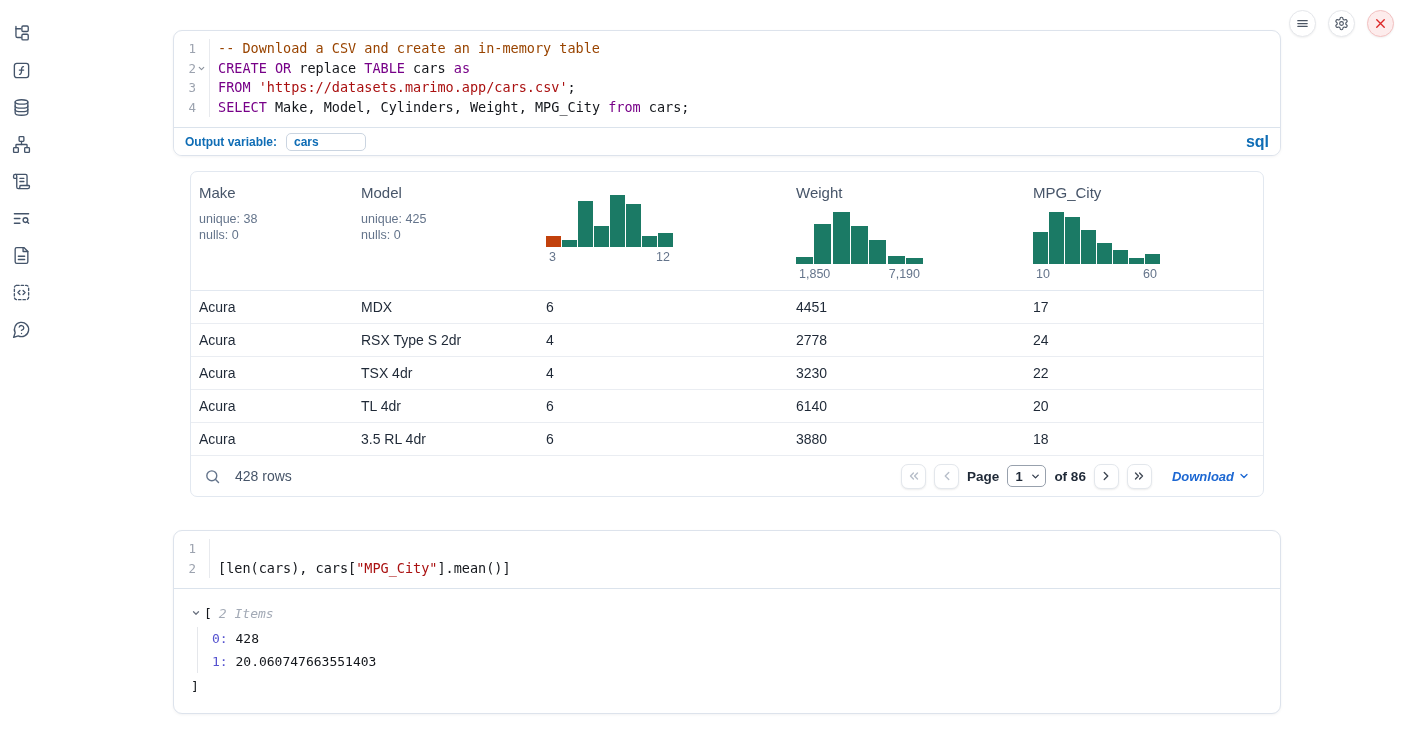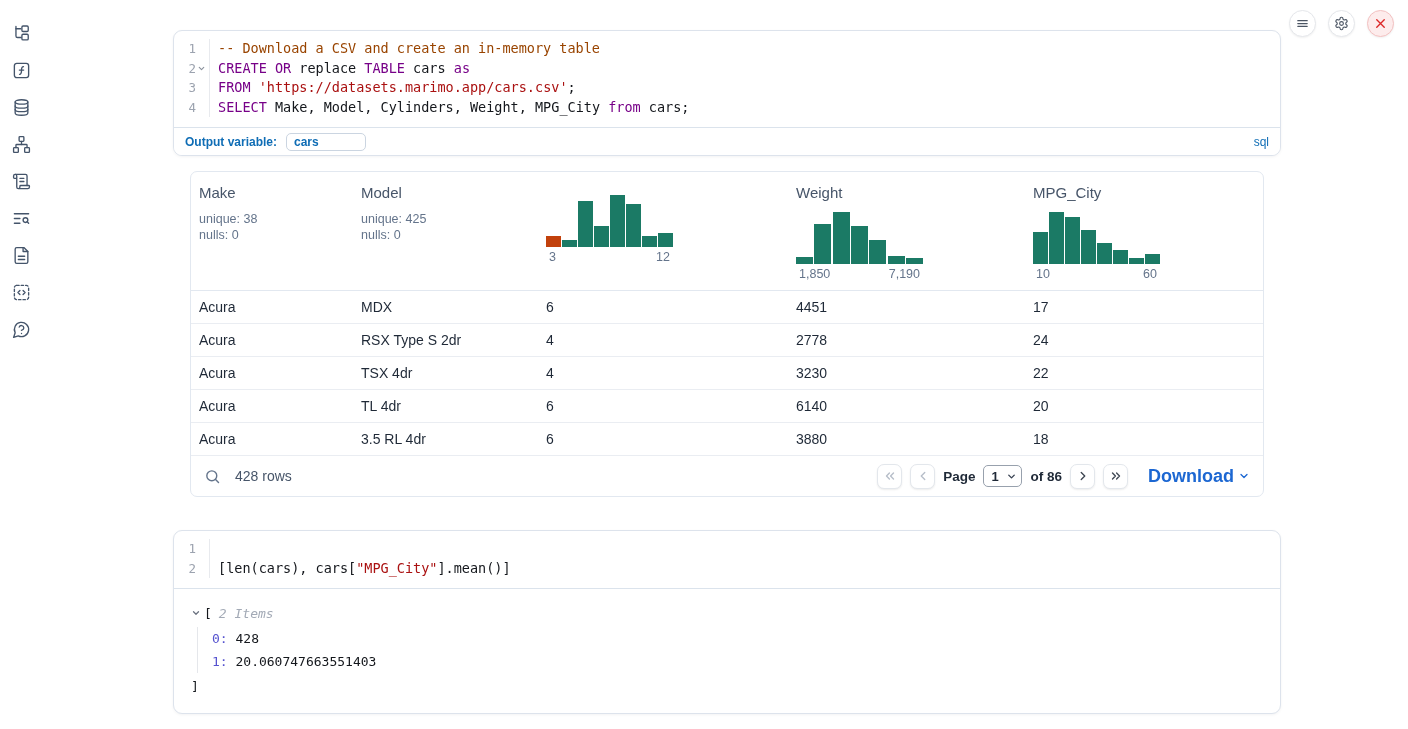--- a/index.html
+++ b/index.html
@@ -45,22 +45,22 @@
   .tok-kw      { color:var(--keyword,#770088); }
   .tok-str     { color:var(--string,#aa1111); }
   .tok-plain   { color:#14171c; }
 
   .cell-footer { border-top:1px solid #dbe3ec; height:28px; display:flex;
                  align-items:center; padding:0 11px; background:#fff; }
   .ov-label { color:var(--accent_blue,#0f6db5); font-weight:700; font-size:12px; }
   .ov-input { margin-left:9px; width:80px; height:18px; border:1px solid #cbd5e1;
               border-radius:5px; padding:0 7px; color:var(--accent_blue,#0f6db5);
               font-weight:700; font-size:12px; font-family:"Liberation Sans",sans-serif; }
-  .lang-badge { margin-left:auto; color:var(--accent_blue,#0f6db5); font-weight:400;
-                font-size:12px; cursor:pointer; }
+  .lang-badge { margin-left:auto; color:var(--accent_blue,#0f6db5); font-weight:700;
+                font-size:16px; cursor:pointer; }
 
   
   .table-card { position:absolute; left:190px; top:171px; width:1074px;
                 background:#fff; border:1px solid #e2e8f0; border-radius:7px; overflow:hidden; }
   .tgrid { display:grid; grid-template-columns:162px 185px 250px 237px 1fr; padding-left:8px; }
   .thead { padding-top:12px; padding-bottom:9px; border-bottom:1px solid #e2e8f0; }
   .th-name { font-size:15px; color:#475569; }
   .th-stats { margin-top:10px; font-size:12.5px; color:#64748b; line-height:16px; }
   .hist { margin-top:11px; width:127px; height:52px; display:flex;
           align-items:flex-end; gap:1.5px; }
@@ -82,22 +82,22 @@
             display:flex; align-items:center; justify-content:center; cursor:pointer; }
   .pg-btn svg { width:14px; height:14px; }
   .pg-btn.disabled { color:#b7bec9; }
   .pg-btn.enabled  { color:#424a56; }
   .pg-text { font-size:13.5px; font-weight:600; color:#1f2937; }
   .page-select { width:39px; height:22px; border:1px solid #98a1ad; border-radius:5px;
                  display:flex; align-items:center; padding:0 4px 0 7px; gap:4px;
                  font-size:13px; font-weight:600; color:#1f2937; cursor:pointer; background:#fff; }
   .page-select svg { width:11px; height:11px; color:#374151; }
   .download { margin-left:12px; display:flex; align-items:center; gap:4px;
-              color:var(--link_blue,#1c67d2); font-size:18px; font-weight:600;
-              text-decoration:none; cursor:pointer; }
+              color:var(--link_blue,#1c67d2); font-size:13px; font-weight:600;
+              text-decoration:none; cursor:pointer;font-style:italic; }
   .download svg { width:12px; height:12px; }
 
   
   .cell-output { border-top:1px solid #dbe3ec; padding:14px 16px 16px 17px;
                  font-family:"DejaVu Sans Mono", monospace; font-size:13px; color:#14171c; }
   .tree-line { display:flex; align-items:center; height:20px; }
   .tree-toggle { width:13px; color:#6b7280; display:inline-flex; align-items:center; cursor:pointer; }
   .tree-toggle svg { width:10px; height:10px; }
   .tree-bracket { color:#14171c; }
   .tree-items { margin-left:7px; font-style:italic; color:#a3aab6; }

